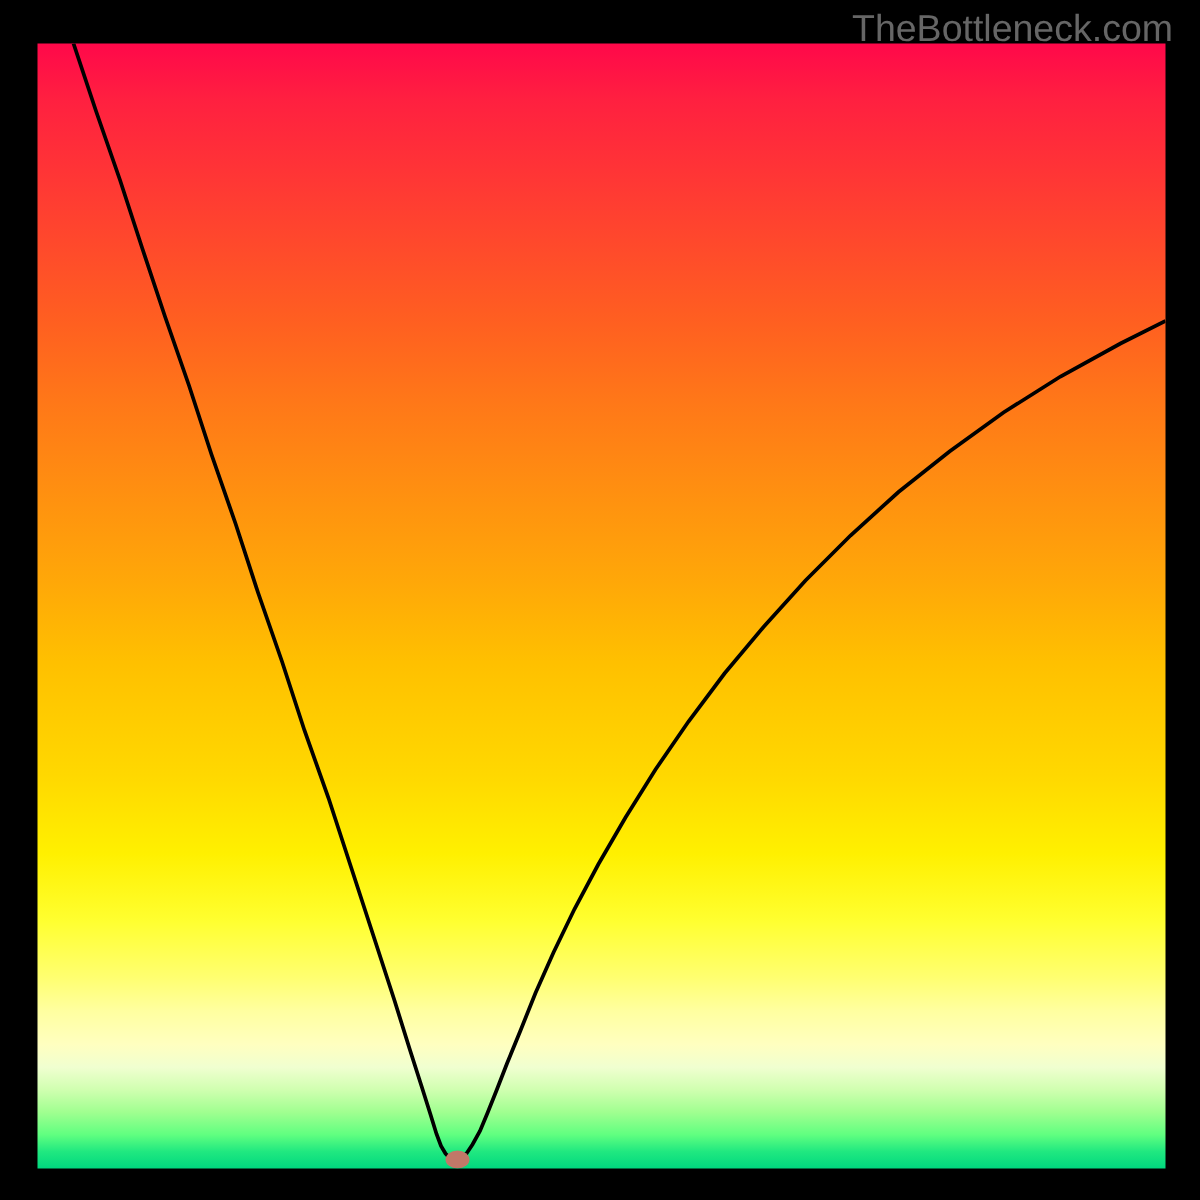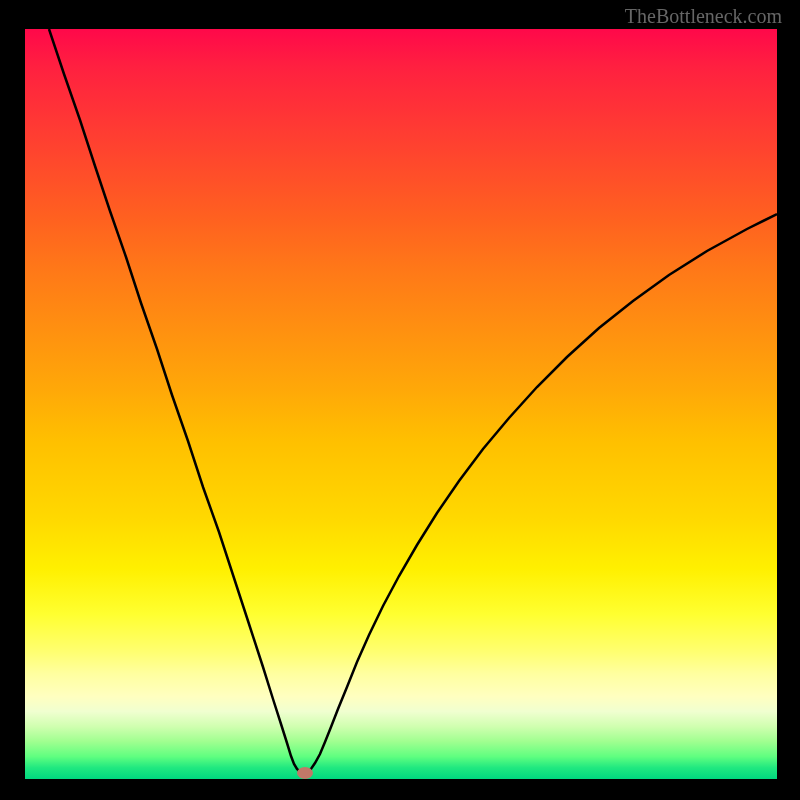--- a/index.html
+++ b/index.html
@@ -13,22 +13,22 @@
     .chart-container {
       width: 800px;
       height: 800px;
       position: relative;
     }
     .watermark {
       position: absolute;
       top: 5px;
       right: 18px;
       color: #666;
-      font-size: 20px;
-      font-family: Liberation Serif, serif;
+      font-size: 25px;
+      font-family: Liberation Sans, sans-serif;
       z-index: 10;
     }
     .plot-area {
       position: absolute;
       top: 29px;
       left: 25px;
       width: 752px;
       height: 750px;
       background: linear-gradient(to bottom,
         #ff084a 0%,

